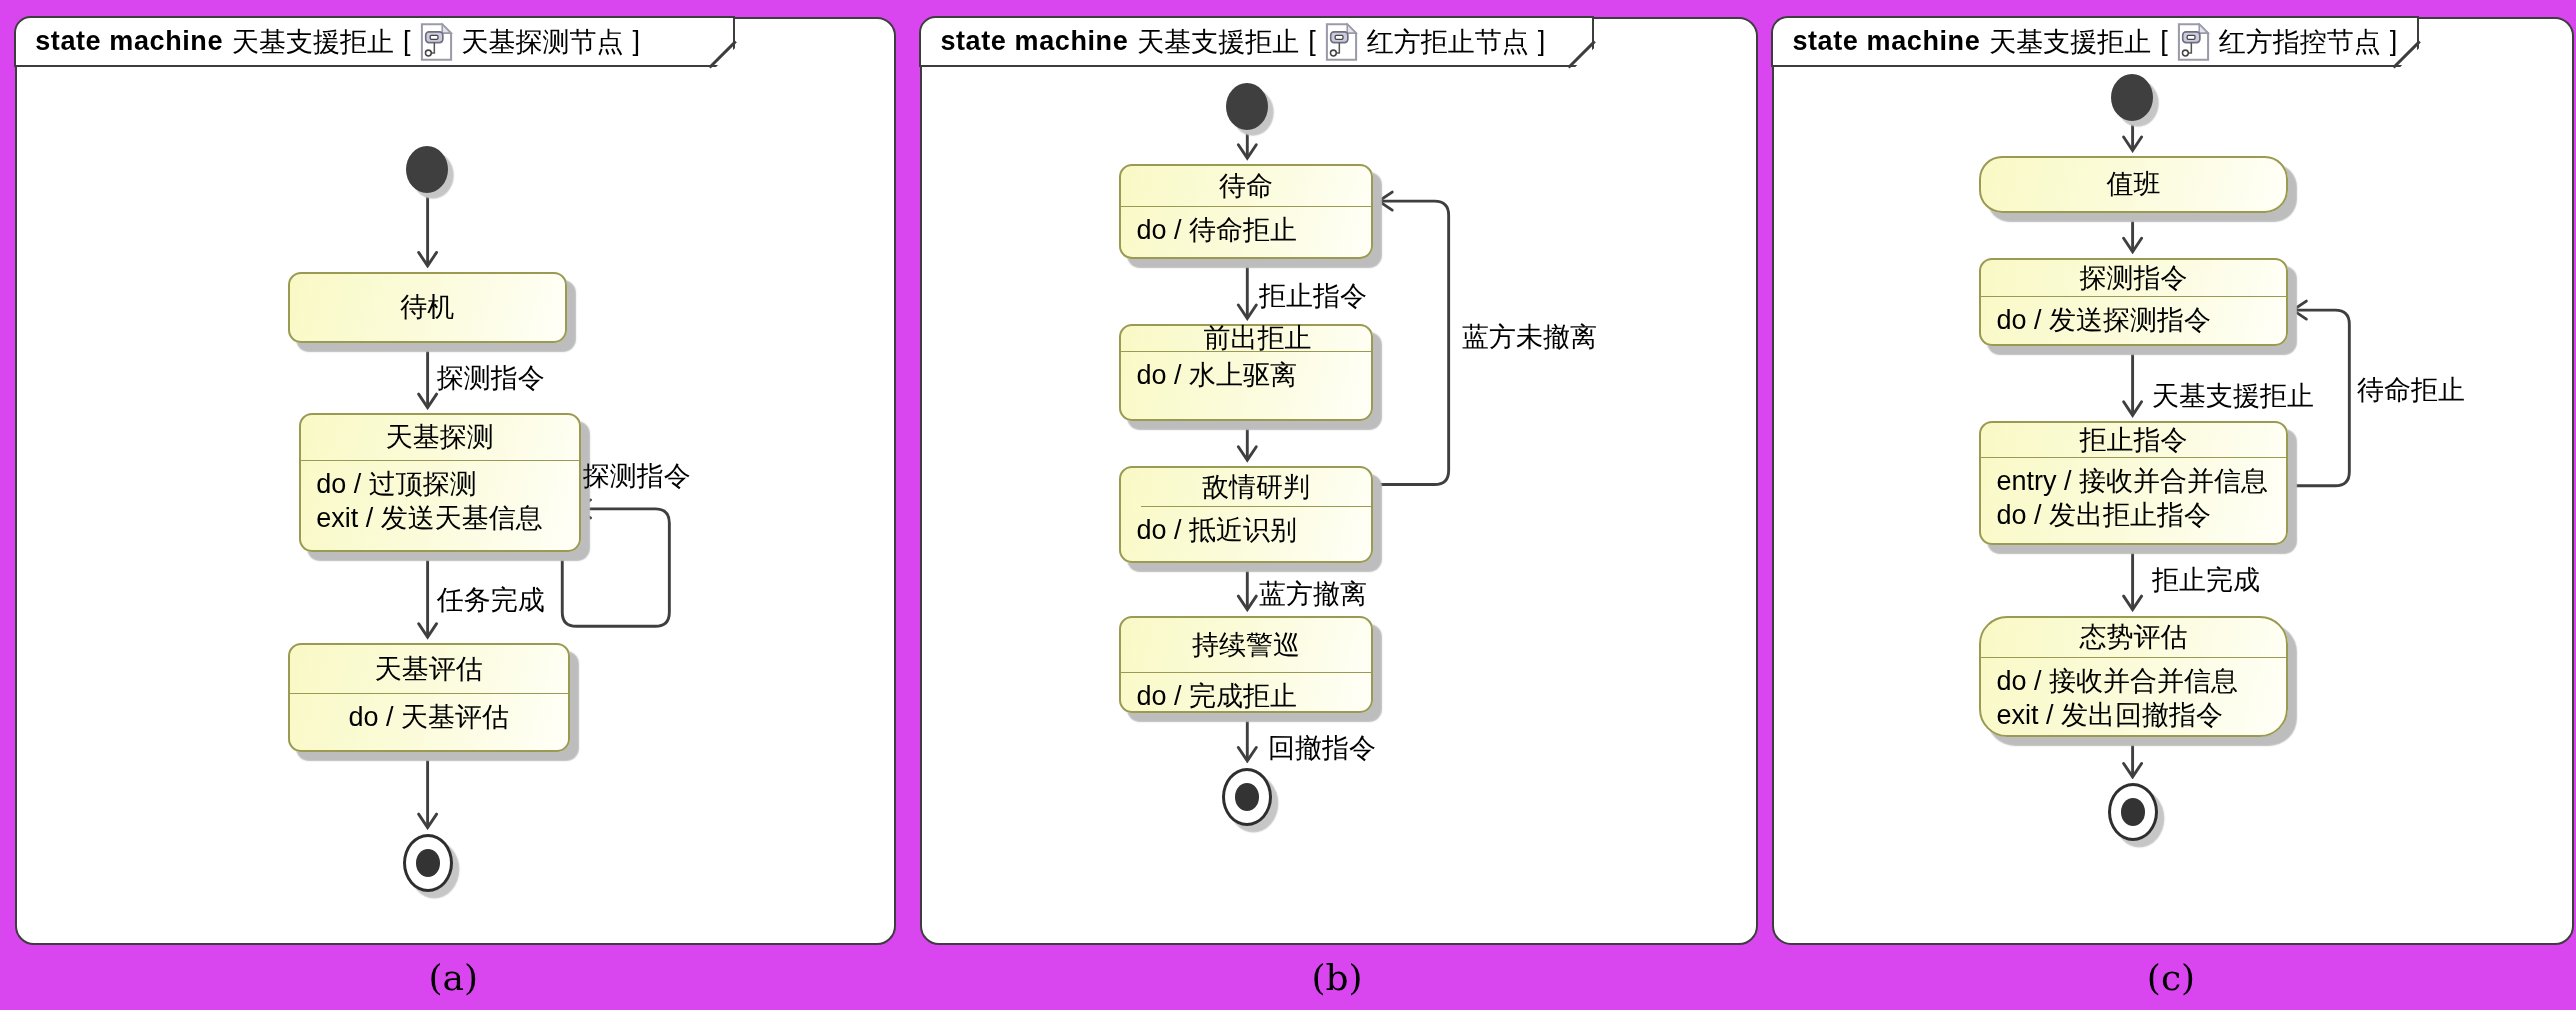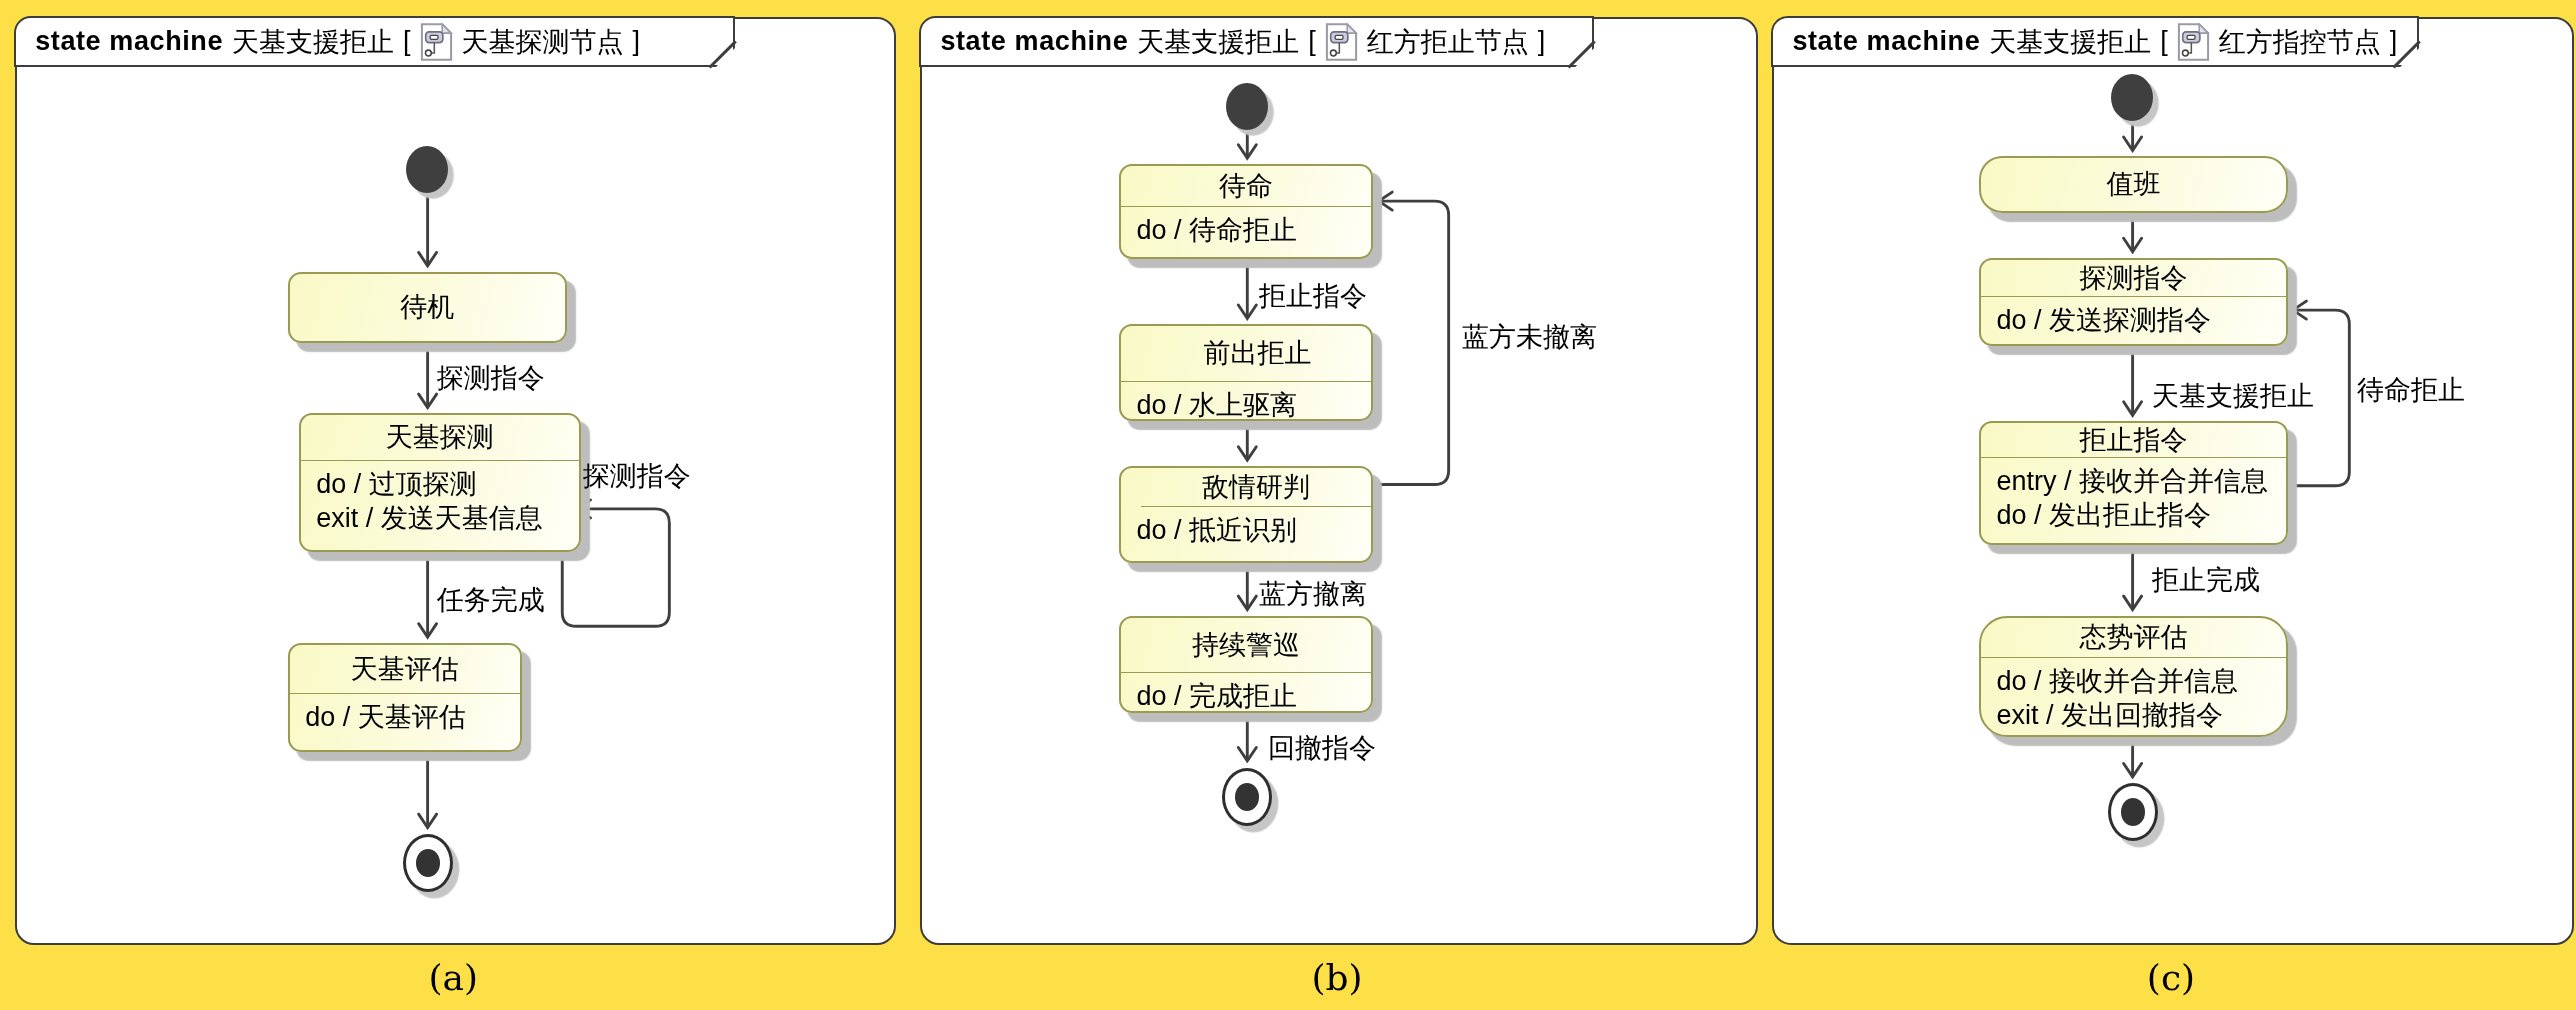--- a/index.html
+++ b/index.html
@@ -1,16 +1,16 @@
 <!DOCTYPE html>
 <html style="font-size:10.3px"><head>
 <meta charset="utf-8">
 <style>
   html,body{margin:0;padding:0;background:#ffffff;}
-  .canvas{position:relative;width:2576px;height:1010px;background:#fde047;overflow:hidden;
+  .canvas{position:relative;width:2576px;height:1010px;background:#d946ef;overflow:hidden;
           font-family:"Liberation Sans","DejaVu Sans",sans-serif;color:#000;}
 
   
   .frame{position:absolute;background:#ffffff;border:2.6px solid #3d3d3d;border-radius:19px;}
   .tab{position:absolute;left:-2.6px;top:-2.6px;height:51px;background:#ffffff;
        border:2.6px solid #3d3d3d;border-radius:16.7px 0 0 0;
        display:flex;align-items:center;gap:9px;padding:0 50px 0 19px;box-sizing:border-box;
        clip-path:polygon(-5.1px -5.1px,calc(100% + 5.1px) -5.1px,calc(100% + 5.1px) calc(100% - 24.4px),calc(100% - 24.4px) calc(100% + 5.1px),-5.1px calc(100% + 5.1px));}
   .tab-cut{position:absolute;width:37px;height:2.6px;background:#3d3d3d;
            right:-7.7px;bottom:9.6px;transform:rotate(-45deg);}
@@ -85,21 +85,21 @@
     </div>
 
     <div class="state compound" style="left:282px;top:394px;width:282px;height:139px;">
       <div class="state-name" style="height:46px;">天基探测</div>
       <div class="state-body">
         <div>do / 过顶探测</div>
         <div>exit / 发送天基信息</div>
       </div>
     </div>
 
-    <div class="state compound" style="left:271px;top:624px;width:234px;height:109px;">
+    <div class="state compound" style="left:271px;top:624px;width:282px;height:109px;text-align:center;">
       <div class="state-name" style="height:49px;">天基评估</div>
       <div class="state-body">
         <div>do / 天基评估</div>
       </div>
     </div>
 
     <div class="final" style="left:386px;top:815px;width:50px;height:58px;">
       <div class="final-dot"></div>
     </div>
 
@@ -146,21 +146,21 @@
     <div class="initial" style="left:304px;top:64px;width:42px;height:47px;"></div>
 
     <div class="state compound" style="left:197px;top:145px;width:254px;height:95px;">
       <div class="state-name" style="height:41px;">待命</div>
       <div class="state-body">
         <div>do / 待命拒止</div>
       </div>
     </div>
 
     <div class="state compound" style="left:197px;top:305px;width:254px;height:97px;">
-      <div class="state-name" style="height:56px;padding-left:23px;">前出拒止</div>
+      <div class="state-name" style="height:26px;padding-left:23px;">前出拒止</div>
       <div class="state-body">
         <div>do / 水上驱离</div>
       </div>
     </div>
 
     <div class="state compound" style="left:197px;top:447px;width:254px;height:97px;">
       <div class="state-name" style="height:39px;margin-left:20px;">敌情研判</div>
       <div class="state-body">
         <div>do / 抵近识别</div>
       </div>

